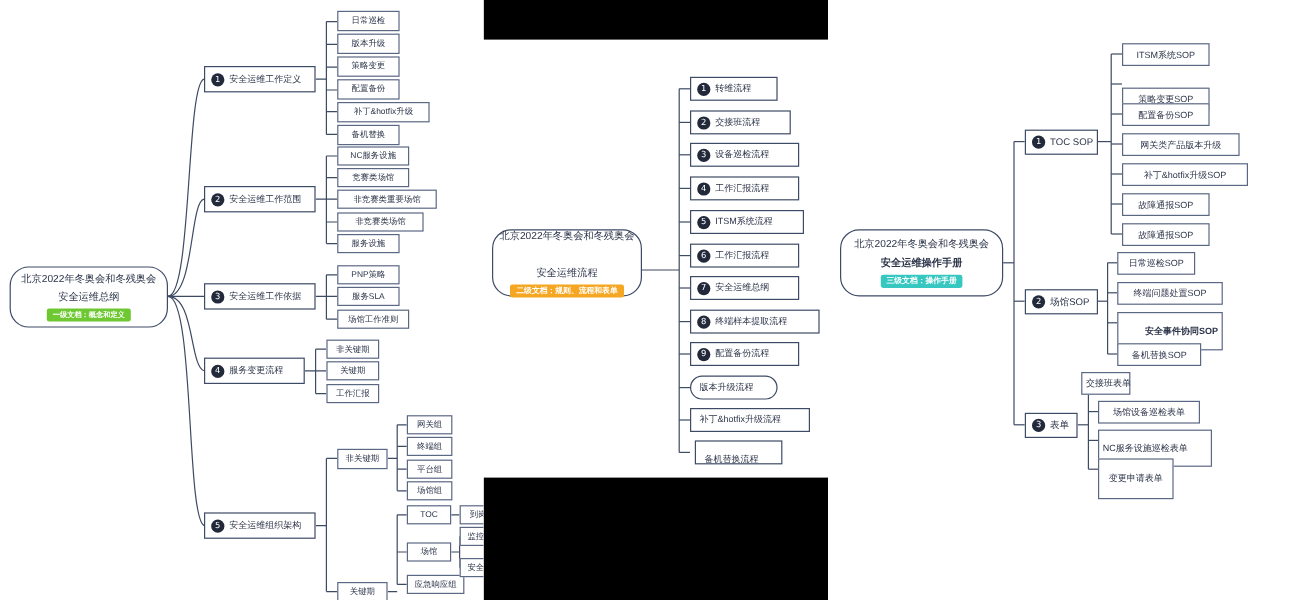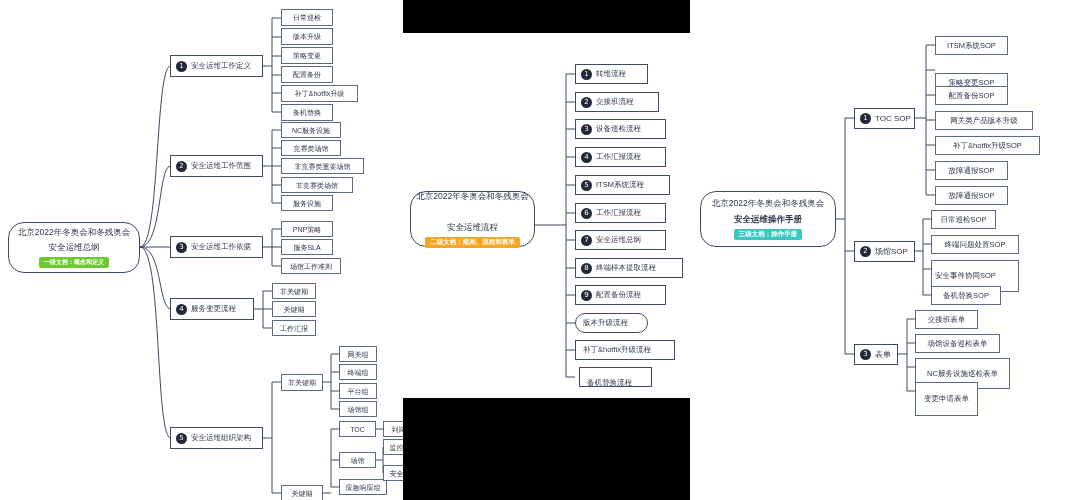--- a/index.html
+++ b/index.html
@@ -396,38 +396,38 @@
     <div class="node" style="left:164px;top:241px;width:61px;height:21px;padding:0 5px;font-size:8px;">
       <span class="bullet">2</span>
       <span class="txt">场馆SOP</span>
     </div>
     <div class="node leaf" style="left:241px;top:210px;width:65px;height:19px;font-size:7.5px;justify-content:center;">
         <span>日常巡检SOP</span>
       </div>
     <div class="node leaf" style="left:241px;top:235px;width:88px;height:19px;font-size:7.5px;justify-content:center;">
         <span>终端问题处置SOP</span>
       </div>
-    <div class="node leaf" style="left:241px;top:260px;width:88px;height:32px;font-size:7.5px;justify-content:flex-start;">
+    <div class="node leaf" style="left:241px;top:260px;width:88px;height:32px;font-size:7.5px;justify-content:flex-end;font-weight:bold;">
         <span>安全事件协同SOP</span>
       </div>
     <div class="node leaf" style="left:241px;top:286px;width:70px;height:19px;font-size:7.5px;justify-content:center;">
         <span>备机替换SOP</span>
       </div>
 
     <div class="node" style="left:164px;top:344px;width:44px;height:21px;padding:0 5px;font-size:8px;">
       <span class="bullet">3</span>
       <span class="txt">表单</span>
     </div>
-    <div class="node leaf" style="left:225px;top:310px;width:63px;height:19px;font-size:7.5px;justify-content:center;">
+    <div class="node leaf" style="left:211px;top:310px;width:41px;height:19px;font-size:7.5px;">
         <span>交接班表单</span>
       </div>
     <div class="node leaf" style="left:225px;top:334px;width:85px;height:19px;font-size:7.5px;justify-content:center;">
         <span>场馆设备巡检表单</span>
       </div>
-    <div class="node leaf" style="left:225px;top:358px;width:95px;height:31px;font-size:7.5px;justify-content:center;">
+    <div class="node leaf" style="left:225px;top:358px;width:95px;height:31px;font-size:7.5px;justify-content:flex-start;">
         <span>NC服务设施巡检表单</span>
       </div>
     <div class="node leaf" style="left:225px;top:382px;width:63px;height:34px;font-size:7.5px;justify-content:center;">
         <span>变更申请表单</span>
       </div>
 
   </div>
 
 </div>
 

